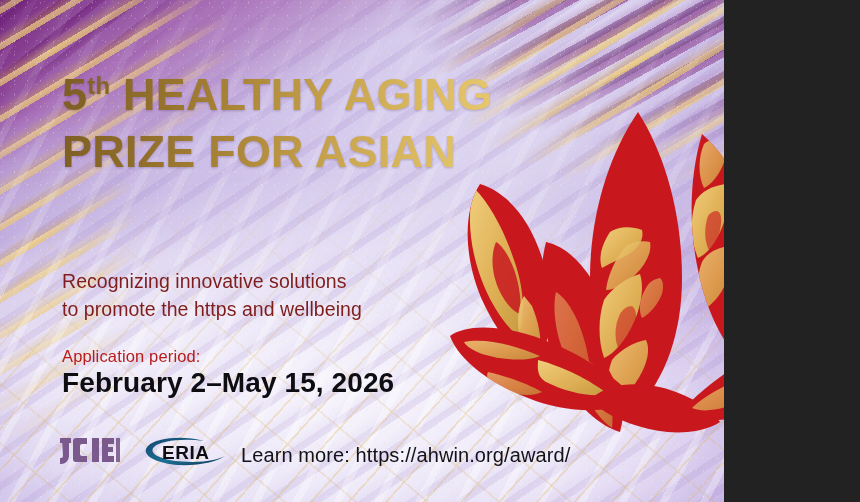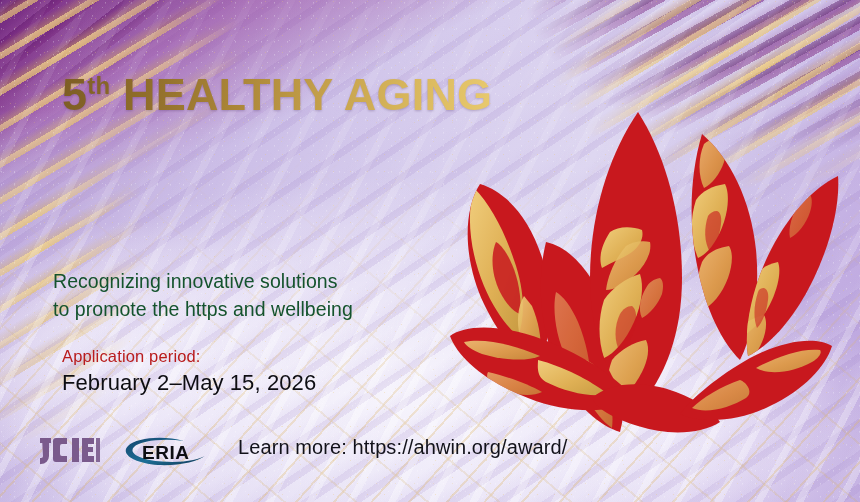--- a/index.html
+++ b/index.html
@@ -1,21 +1,21 @@
 <!DOCTYPE html>
 <html><head>
 <meta charset="utf-8">
 <title>Healthy Aging Prize Banner</title>
 <style>
   html,body{margin:0;padding:0;background:#222;}
   *{box-sizing:border-box;}
 
   .banner{
     position:relative;
-    width:860px;height:502px;
+    width:724px;height:502px;
     overflow:hidden;
     font-family:"Liberation Sans", sans-serif;
     background:#c9b8e0;
     padding-left:44px;
   }
 
   
   .bg{position:absolute;inset:0;}
 
   .bg-base{
@@ -141,70 +141,70 @@
   }
   .headline .sup{
     font-size:24px;
     vertical-align:super;
     line-height:0;
     text-transform:lowercase;
   }
   .headline .hl-line{display:block;white-space:nowrap;}
 
   .subhead{
-    position:absolute;left:53px;top:236px;
+    position:absolute;left:62px;top:236px;
     width:400px;
     font-size:19.5px;
     line-height:28px;
-    color:#14532d;
+    color:#7f1d1d;
     font-weight:400;
     letter-spacing:.05px;
     margin-top:31px;
   }
   .subhead span{display:block;white-space:nowrap;}
 
   .period{
     position:absolute;left:62px;top:345px;
   }
   .period-label{
     display:block;
     font-size:16.5px;
     line-height:23px;
     color:#b91c1c;
     font-weight:400;
     letter-spacing:.15px;
   }
   .period-dates{
     display:block;
-    font-size:22px;
+    font-size:28px;
     line-height:30px;
     color:#0d0d12;
-    font-weight:400;
+    font-weight:700;
     letter-spacing:.1px;
     text-align:right;
   }
 
   
   .footer{
-    position:absolute;left:40px;top:434px;
-    display:flex;align-items:flex-start;
+    position:absolute;left:60px;top:434px;
+    display:flex;align-items:flex-end;
   }
   .logo-jcie{
     width:62px;height:34px;
     display:flex;align-items:center;justify-content:flex-start;
   }
   .logo-jcie svg{display:block;}
   .logo-eria{
     width:92px;height:34px;
     margin-left:20px;
     display:flex;align-items:center;
   }
   .logo-eria svg{display:block;}
   .learn{
-    margin-left:24px;
+    margin-left:7px;
     font-size:20px;
     line-height:26px;
     color:#12121a;
     white-space:nowrap;
     letter-spacing:.1px;
   }
   .learn .lm{font-weight:400;}
   .learn .url{font-weight:500;}
 </style>
 </head>
@@ -316,20 +316,21 @@
     </svg>
   </div>
 
   <div class="content">
 
     <h1 class="headline">
       <span class="hl-line">
         <span>5</span><span class="sup">th</span>
         <span>HEALTHY AGING</span>
       </span>
+      <span class="hl-line">PRIZE FOR ASIAN</span>
     </h1>
 
     <p class="subhead">
       <span>Recognizing innovative solutions</span>
       <span>to promote the https and wellbeing</span>
     </p>
 
     <div class="period">
       <span class="period-label">Application period:</span>
       <span class="period-dates">February 2–May 15, 2026</span>

